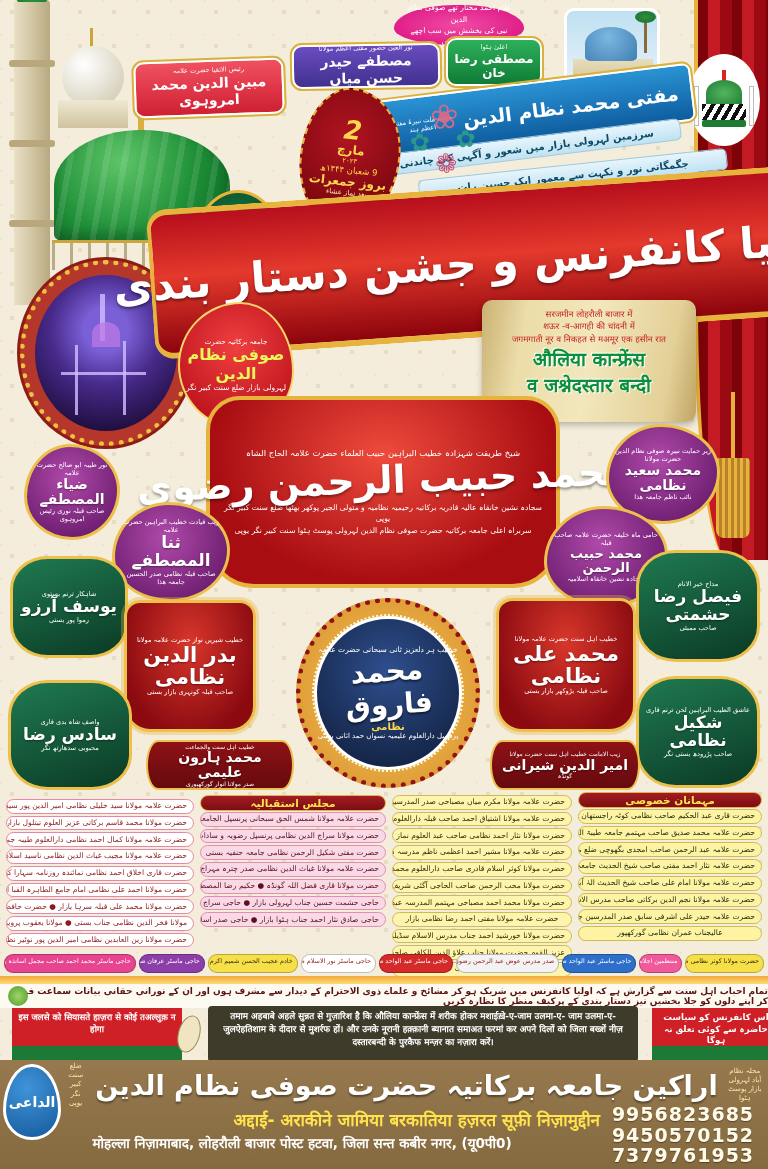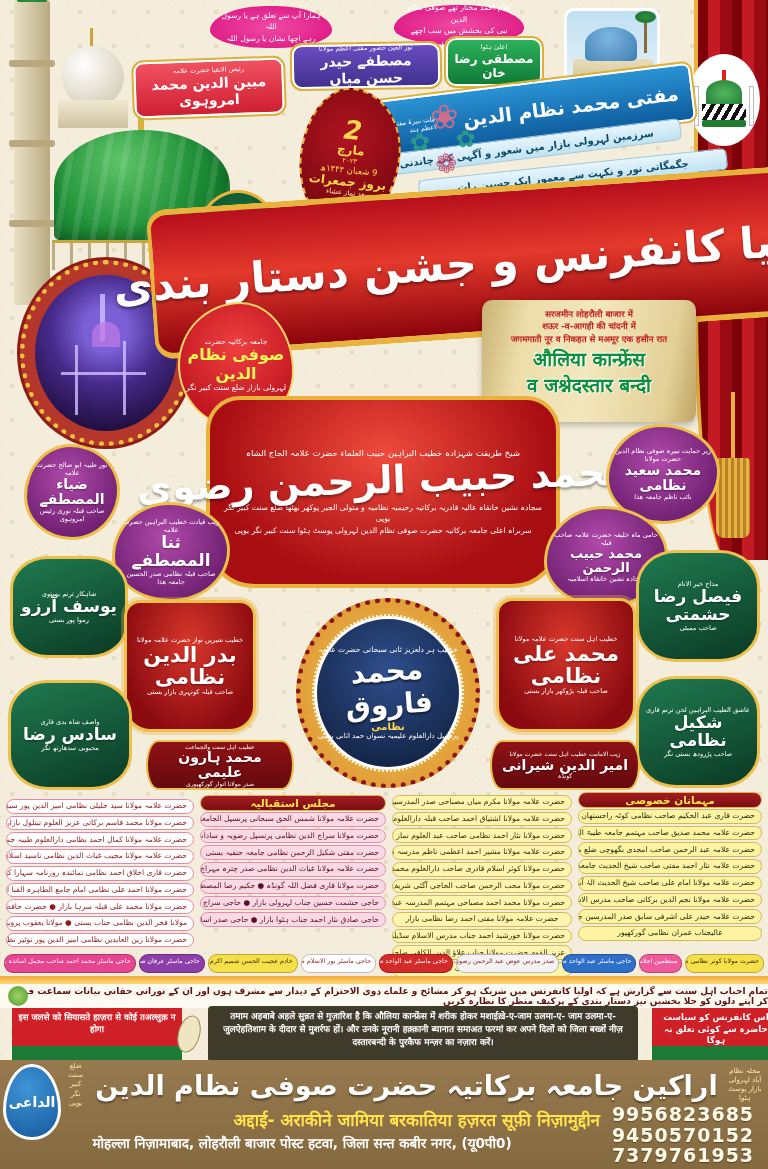--- a/index.html
+++ b/index.html
@@ -110,21 +110,21 @@
   
   .title-banner{left:150px;top:188px;width:640px;height:150px;transform:rotate(-4deg);
      background:linear-gradient(#b70f1d,#e4392c 45%,#8c040c);
      border-top:6px solid #e8b33c;border-bottom:6px solid #e8b33c;border-left:4px solid #e8b33c;
      border-radius:20px 0 0 20px;display:flex;align-items:center;justify-content:center;}
   .title-banner .big{color:#fff;font-size:43px;font-weight:bold;text-shadow:0 2px 3px rgba(0,0,0,.45);white-space:nowrap;}
 
   
   .parchment{left:482px;top:300px;width:214px;height:122px;background:linear-gradient(100deg,#c9b172,#ecdda9 20%,#f2e7bd 50%,#e3d097 85%,#bfa364);
      border-radius:10px;box-shadow:0 3px 6px rgba(0,0,0,.25);padding:8px 10px;}
-  .parchment .pl{color:#c21d1d;font-size:8.6px;font-weight:bold;line-height:1.45;text-align:center;}
+  .parchment .pl{color:#c21d1d;font-size:8.6px;font-weight:normal;line-height:1.45;text-align:center;}
   .parchment .pg{color:#0c8f3a;font-size:19px;font-weight:bold;text-align:center;line-height:1.15;margin-top:4px;
      text-shadow:1px 1px 0 #fff,-1px -1px 0 #fff;}
 
   
   .shield{left:206px;top:396px;width:354px;height:192px;
      background:radial-gradient(ellipse at 50% 30%,#ef4b3c,#a80d12 70%);
      border:4px solid #e8b33c;border-radius:34px 34px 48px 48px;color:#fff;padding:6px 14px;}
   .shield .st{font-size:8.5px;}
   .shield .sn{font-size:38px;font-weight:bold;transform:rotate(-2deg);text-shadow:0 2px 3px rgba(0,0,0,.4);white-space:nowrap;}
   .shield .ss{font-size:7.6px;line-height:1.5;}
@@ -222,24 +222,20 @@
   <div class="abs photo-ring">
     <span class="ph">
         <i style="left:46%;top:12%;width:5px;height:30%"></i>
         <i style="left:28%;top:45%;width:3px;height:45%"></i>
         <i style="left:62%;top:42%;width:3px;height:48%"></i>
         <i style="left:18%;top:62%;width:60%;height:3px"></i>
         <i style="left:40%;top:30%;width:20%;height:16%;border-radius:50% 50% 0 0;background:rgba(190,120,230,.75)"></i>
       </span>
   </div>
 
-  <div class="abs bubble ctr rtl" style="left:210px;top:6px;width:122px;height:42px">
-    <span>ہمارا آپ سے تعلق ہے یا رسول اللہ</span>
-    <span>رہے اچھا نشان یا رسول اللہ</span>
-  </div>
   <div class="abs bubble ctr rtl" style="left:394px;top:5px;width:130px;height:40px">
     <span>غلام احمد مختار تھے صوفی نظام الدین</span>
     <span>نبی کی بخشش میں سب اچھے نصیب ہوں</span>
   </div>
 
   <div class="abs ribbon rib-red ctr rtl" style="left:134px;top:60px;width:150px;height:56px">
     <span class="rt">رئیس الاتقیا حضرت علامہ</span>
     <span class="rn">مبین الدین محمد امروہوی</span>
   </div>
   <div class="abs ribbon rib-purple ctr rtl" style="left:292px;top:44px;width:148px;height:44px">

